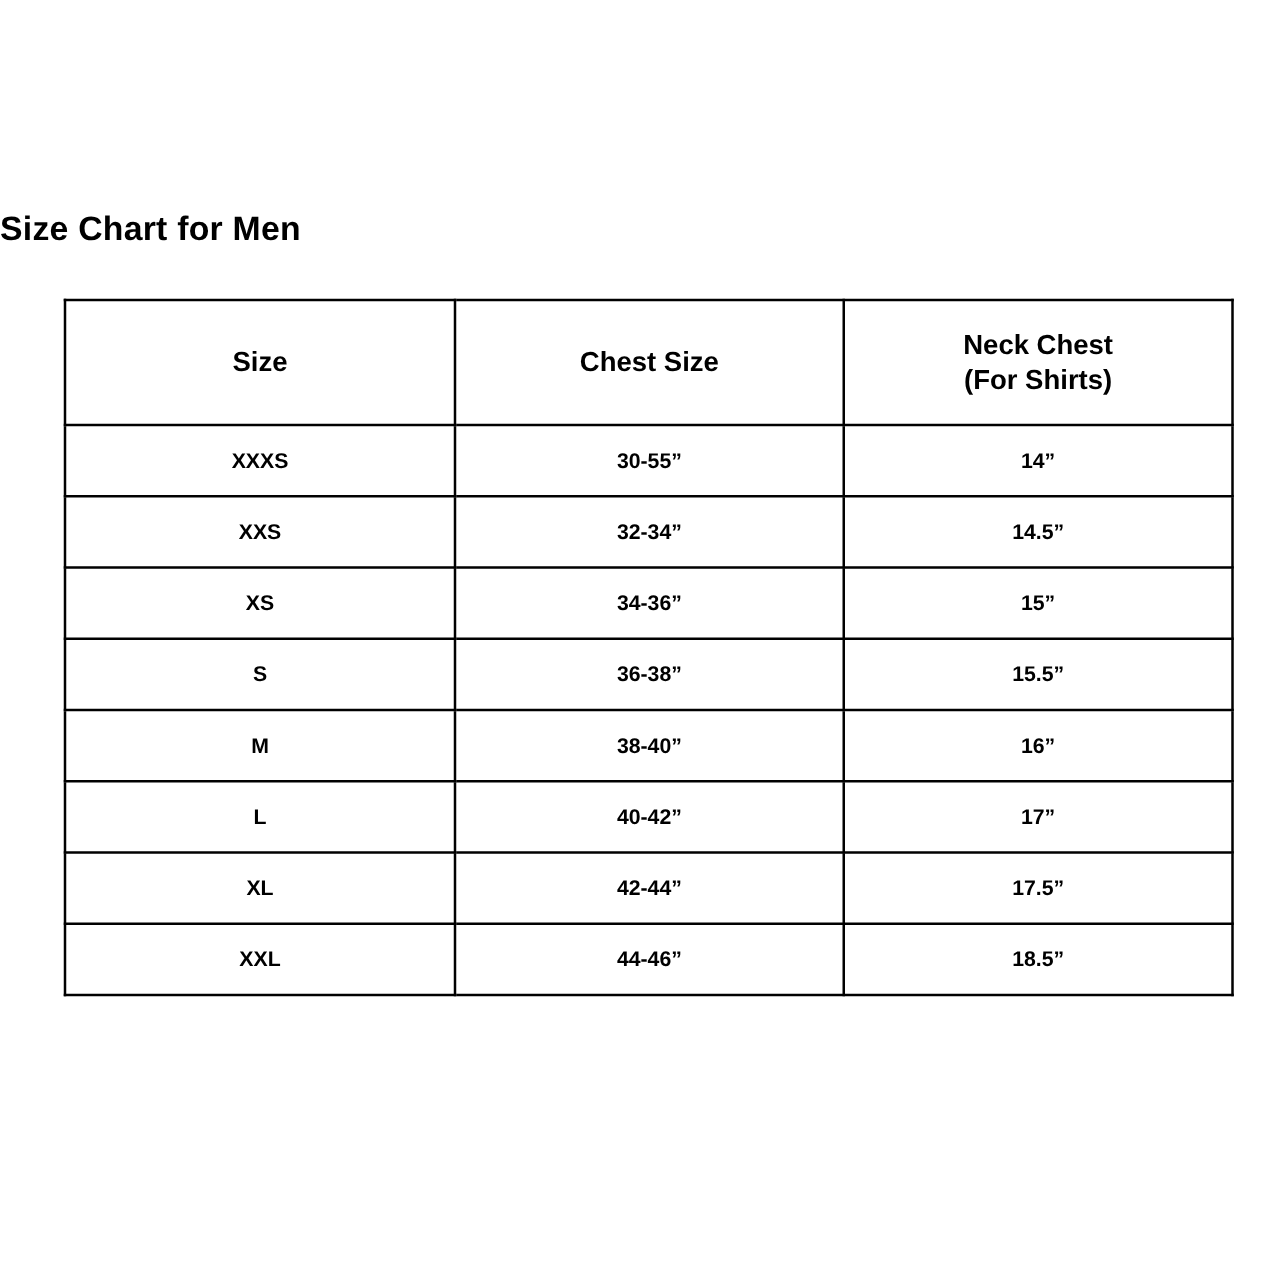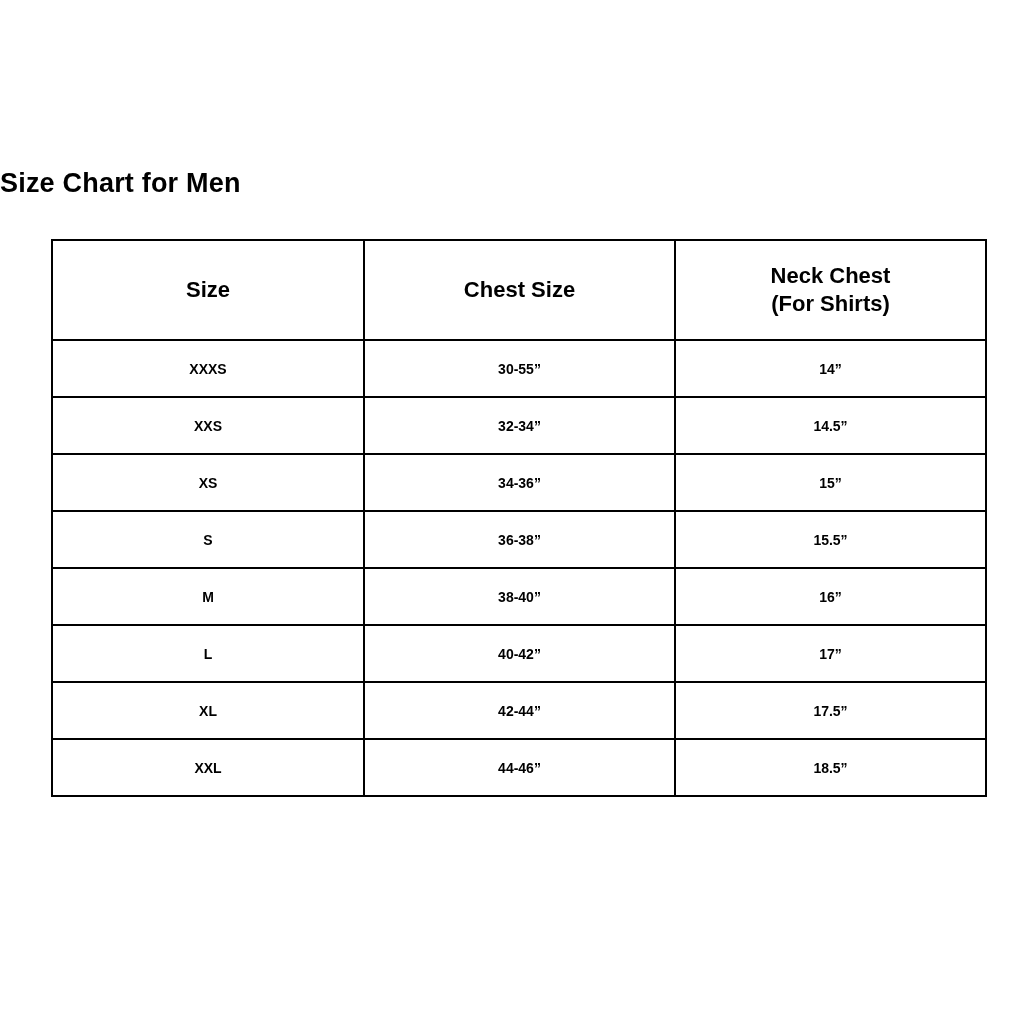--- a/index.html
+++ b/index.html
@@ -49,21 +49,21 @@
     color: #000000;
     font-family: "Liberation Sans", sans-serif;
   }
   .size-table th {
     font-size: 22px;
     height: 96px;
     line-height: 1.28;
     vertical-align: middle;
   }
   .size-table td {
-    font-size: 14px;
+    font-size: 17px;
     height: 53px;
     vertical-align: middle;
   }
   .col-size { width: 308px; }
   .col-chest { width: 307px; border-radius: 23px; }
   .col-neck { width: 307px; }
   .hdr-sub {
     display: block;
     font-size: 22px;
     font-weight: bold;

